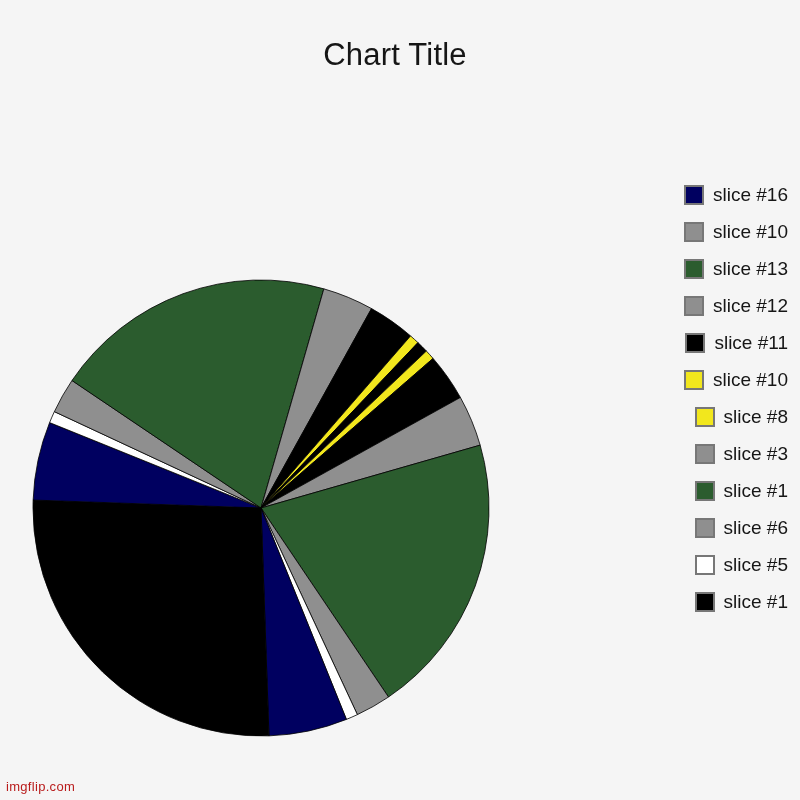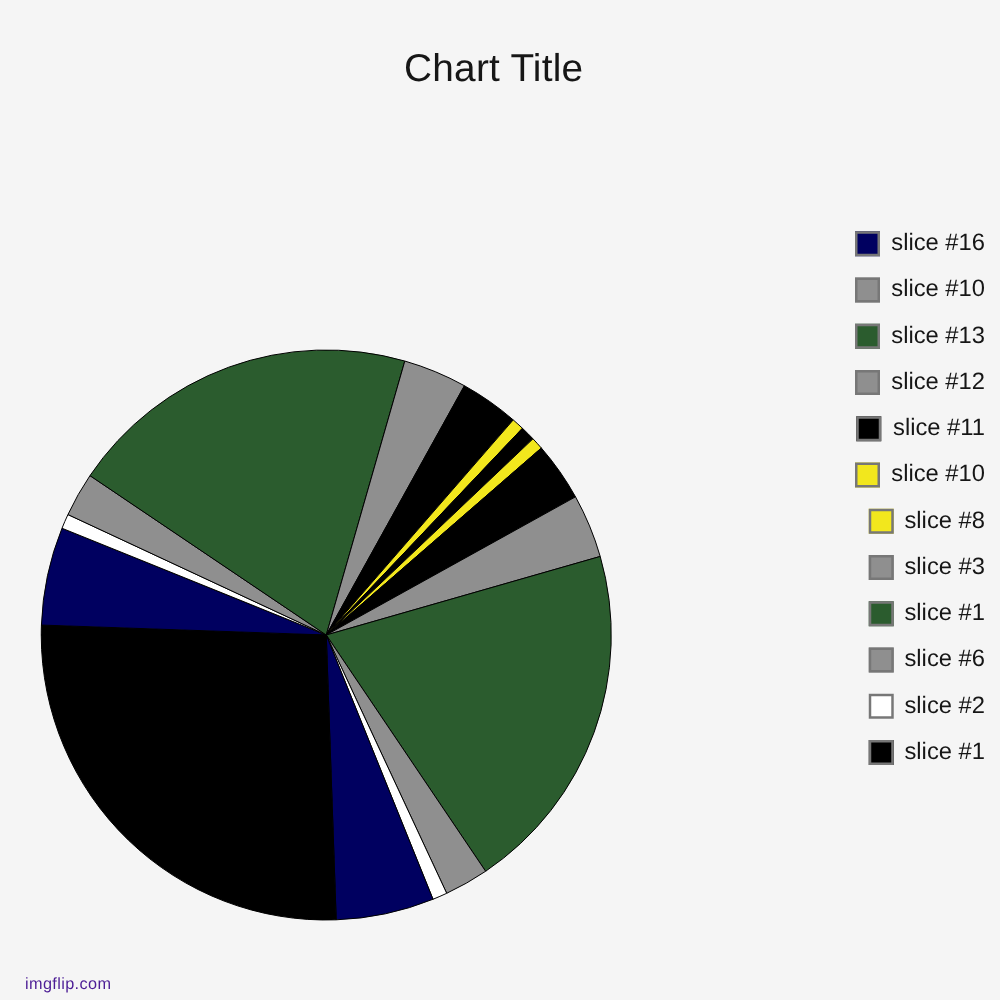--- a/index.html
+++ b/index.html
@@ -71,24 +71,24 @@
     margin-right: 9px;
     flex: 0 0 auto;
   }
   .legend-label {
     font-size: 19px;
     color: #161616;
     line-height: 19px;
   }
   #watermark {
     position: absolute;
-    left: 20px;
+    left: 6px;
     bottom: 6px;
     font-size: 13px;
-    color: #4c1d95;
+    color: #b91c1c;
     letter-spacing: 0.3px;
   }
 </style>
 </head>
 <body>
 
 <div id="chart-root">
 
   <div id="chart-title">Chart Title</div>
 
@@ -152,21 +152,21 @@
       <div class="legend-item">
         <span class="legend-swatch" style="background: rgb(43, 92, 46); border-color: rgb(119, 119, 119);"></span>
         <span class="legend-label">slice #1</span>
       </div>
       <div class="legend-item">
         <span class="legend-swatch" style="background: rgb(143, 143, 143); border-color: rgb(119, 119, 119);"></span>
         <span class="legend-label">slice #6</span>
       </div>
       <div class="legend-item">
         <span class="legend-swatch" style="background: rgb(255, 255, 255); border-color: rgb(119, 119, 119);"></span>
-        <span class="legend-label">slice #2</span>
+        <span class="legend-label">slice #5</span>
       </div>
       <div class="legend-item">
         <span class="legend-swatch" style="background: rgb(0, 0, 0); border-color: rgb(119, 119, 119);"></span>
         <span class="legend-label">slice #1</span>
       </div>
     </div>
 
   <div id="watermark">imgflip.com</div>
 
 </div>

